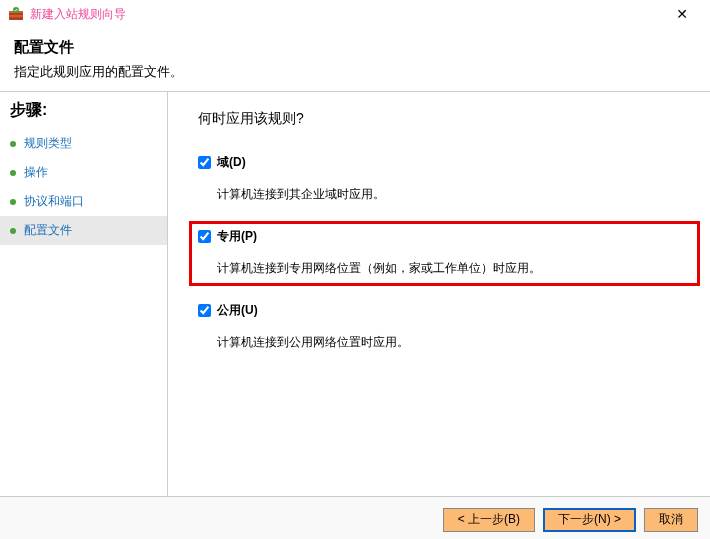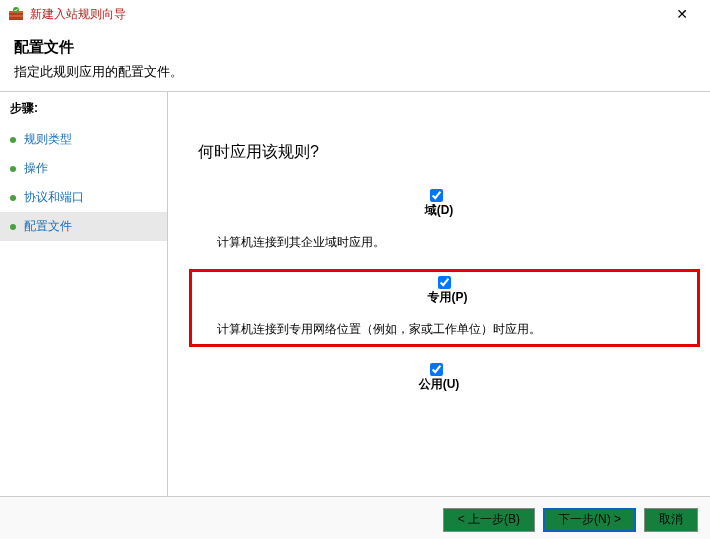--- a/index.html
+++ b/index.html
@@ -20,21 +20,21 @@
     background: #fff;
   }
   .titlebar .icon {
     width: 16px; height: 16px;
     margin-right: 6px;
     display: inline-flex;
     align-items: center; justify-content: center;
   }
   .titlebar .title {
     font-size: 12px;
-    color: #b91c1c;
+    color: #ec4899;
   }
   .titlebar .close {
     margin-left: auto;
     width: 40px; height: 28px;
     display: flex; align-items: center; justify-content: center;
     font-size: 14px;
     color: #000;
     cursor: pointer;
   }
   .header {
@@ -54,21 +54,21 @@
     display: flex;
     height: 404px;
   }
   .sidebar {
     width: 168px;
     border-right: 1px solid #ccc;
     padding: 8px 10px;
   }
   .sidebar .steps-label {
     font-weight: bold;
-    font-size: 12px;
+    font-size: 16px;
     margin-bottom: 8px;
     color: #000;
   }
   .sidebar ul { list-style: none; }
   .sidebar li {
     display: flex;
     align-items: center;
     padding: 6px 0;
     cursor: pointer;
     text-align: center;
@@ -88,38 +88,36 @@
     background: #e8e8e8;
     margin: 0 -10px;
     padding: 6px 10px;
   }
   .content {
     flex: 1;
     padding: 18px 30px 10px 30px;
     position: relative;
   }
   .content .prompt {
-    font-size: 16px;
+    font-size: 14px;
     margin-bottom: 22px;
-    margin-top: 32px;
   }
   .opt-group {
     margin-bottom: 12px;
     padding: 4px 0 6px 0;
   }
   .opt-group.hl {
     border: 3px solid #e60000;
     padding: 4px 0 6px 6px;
     margin-left: -9px;
     margin-right: -20px;
   }
   .opt-row {
     display: flex;
     align-items: center;
-    flex-direction: column;
   }
   .opt-row input[type=checkbox] {
     width: 13px; height: 13px;
     margin-right: 6px;
   }
   .opt-row label {
     font-size: 12px;
     font-weight: bold;
   }
   .opt-desc {
@@ -136,21 +134,21 @@
     justify-content: flex-end;
     padding-right: 12px;
     gap: 8px;
     background: #f9f9f9;
   }
   .footer button {
     height: 24px;
     padding: 0 14px;
     font-size: 12px;
     font-family: inherit;
-    background: #15803d;
+    background: #fdba74;
     border: 1px solid #888;
     cursor: pointer;
   }
   .footer button.primary {
     border: 2px solid #0b61c4;
     padding: 0 13px;
   }
 </style>
 </head>
 <body>
@@ -216,20 +214,21 @@
         <label>专用(P)</label>
       </div>
       <div class="opt-desc">计算机连接到专用网络位置（例如，家或工作单位）时应用。</div>
     </div>
 
     <div class="opt-group">
       <div class="opt-row">
         <input type="checkbox" checked="" style="">
         <label>公用(U)</label>
       </div>
+      <div class="opt-desc">计算机连接到公用网络位置时应用。</div>
     </div>
   </div>
 </div>
 
 <div class="footer">
   <button>&lt; 上一步(B)</button>
   <button class="primary">下一步(N) &gt;</button>
   <button>取消</button>
 </div>
 

